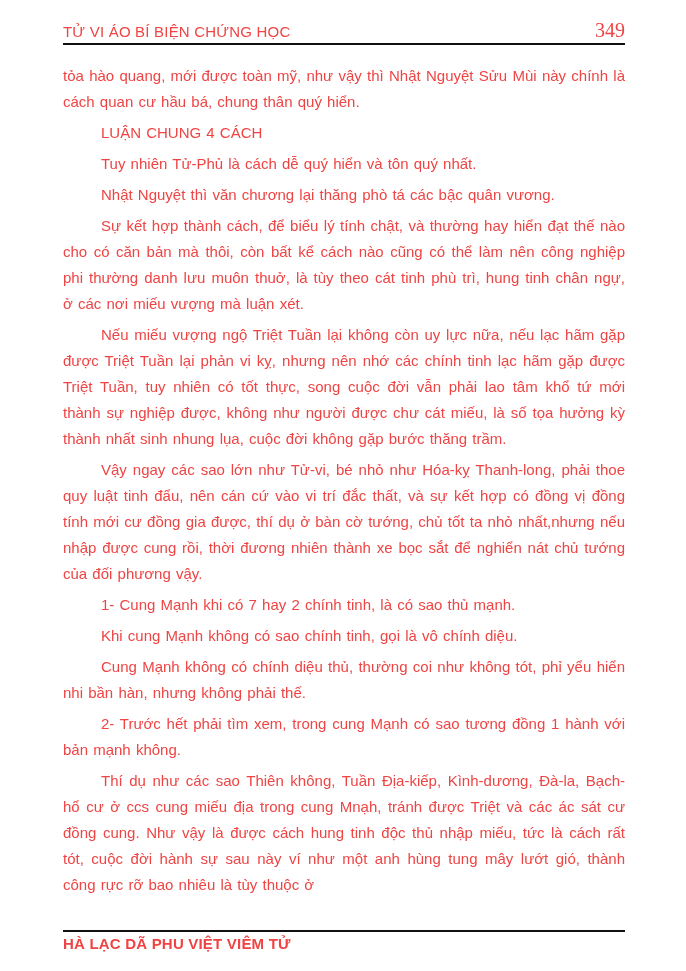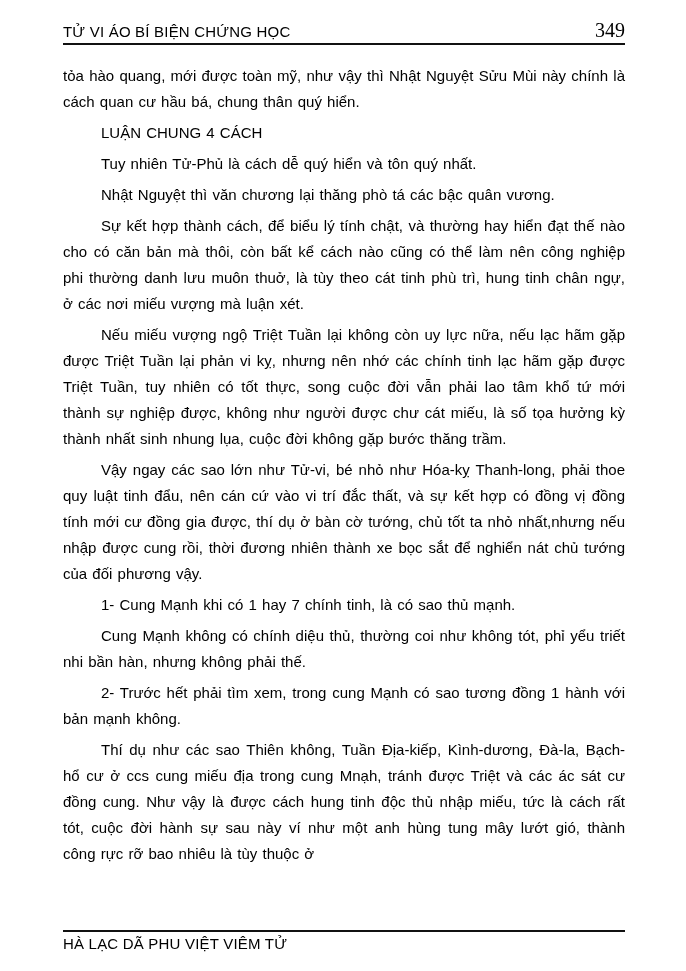--- a/index.html
+++ b/index.html
@@ -7,21 +7,21 @@
     padding: 0;
     background: #e8e8e8;
   }
   .page {
     position: relative;
     width: 686px;
     height: 971px;
     margin: 0 auto;
     background: #ffffff;
     font-family: "Liberation Sans", sans-serif;
-    color: #000000;
+    color: #ef4444;
     overflow: hidden;
   }
   .running-header {
     position: absolute;
     top: 20px;
     left: 63px;
     right: 61px;
     display: flex;
     justify-content: space-between;
     align-items: baseline;
@@ -58,20 +58,21 @@
   }
   .running-footer {
     position: absolute;
     top: 930px;
     left: 63px;
     right: 61px;
     border-top: 2px solid #111111;
     padding-top: 3px;
     font-size: 15px;
     letter-spacing: 0.2px;
+    font-weight: bold;
   }
 </style>
 </head>
 <body>
 
 <div class="page">
 
   <div class="running-header">
     <span class="title">TỬ VI ÁO BÍ BIỆN CHỨNG HỌC</span>
     <span class="pageno">349</span>
@@ -79,22 +80,23 @@
 
   <div class="doc-body">
 
   <p class="">tỏa hào quang, mới được toàn mỹ, như vậy thì Nhật Nguyệt Sửu Mùi này chính là cách quan cư hầu bá, chung thân quý hiển.</p>
       <p class="indent">LUẬN CHUNG 4 CÁCH</p>
       <p class="indent">Tuy nhiên Tử-Phủ là cách dễ quý hiển và tôn quý nhất.</p>
       <p class="indent">Nhật Nguyệt thì văn chương lại thăng phò tá các bậc quân vương.</p>
       <p class="indent">Sự kết hợp thành cách, để biểu lý tính chật, và thường hay hiển đạt thế nào cho có căn bản mà thôi, còn bất kể cách nào cũng có thể làm nên công nghiệp phi thường danh lưu muôn thuở, là tùy theo cát tinh phù trì, hung tinh chân ngự, ở các nơi miếu vượng mà luận xét.</p>
       <p class="indent">Nếu miếu vượng ngộ Triệt Tuần lại không còn uy lực nữa, nếu lạc hãm gặp được Triệt Tuần lại phản vi kỵ, nhưng nên nhớ các chính tinh lạc hãm gặp được Triệt Tuần, tuy nhiên có tốt thực, song cuộc đời vẫn phải lao tâm khổ tứ mới thành sự nghiệp được, không như người được chư cát miếu, là số tọa hưởng kỳ thành nhất sinh nhung lụa, cuộc đời không gặp bước thăng trầm.</p>
       <p class="indent">Vậy ngay các sao lớn như Tử-vi, bé nhỏ như Hóa-kỵ Thanh-long, phải thoe quy luật tinh đẩu, nên cán cứ vào vi trí đắc thất, và sự kết hợp có đồng vị đồng tính mới cư đồng gia được, thí dụ ở bàn cờ tướng, chủ tốt ta nhỏ nhất,nhưng nếu nhập được cung rồi, thời đương nhiên thành xe bọc sắt để nghiển nát chủ tướng của đối phương vậy.</p>
-      <p class="indent">1- Cung Mạnh khi có 1 hay 7 chính tinh, là có sao thủ mạnh.</p>
-      <p class="indent">Cung Mạnh không có chính diệu thủ, thường coi như không tót, phỉ yểu triết nhi bần hàn, nhưng không phải thế.</p>
+      <p class="indent">1- Cung Mạnh khi có 7 hay 2 chính tinh, là có sao thủ mạnh.</p>
+      <p class="indent">Khi cung Mạnh không có sao chính tinh, gọi là vô chính diệu.</p>
+      <p class="indent">Cung Mạnh không có chính diệu thủ, thường coi như không tót, phỉ yểu hiển nhi bần hàn, nhưng không phải thế.</p>
       <p class="indent">2- Trước hết phải tìm xem, trong cung Mạnh có sao tương đồng 1 hành với bản mạnh không.</p>
       <p class="indent">Thí dụ như các sao Thiên không, Tuần Địa-kiếp, Kình-dương, Đà-la, Bạch-hổ cư ở ccs cung miếu địa trong cung Mnạh, tránh được Triệt và các ác sát cư đồng cung. Như vậy là được cách hung tinh độc thủ nhập miếu, tức là cách rất tót, cuộc đời hành sự sau này ví như một anh hùng tung mây lướt gió, thành công rực rỡ bao nhiêu là tùy thuộc ở</p>
     </div>
 
   <div class="running-footer">
     <span>HÀ LẠC DÃ PHU VIỆT VIÊM TỬ</span>
   </div>
 
 </div>
 

